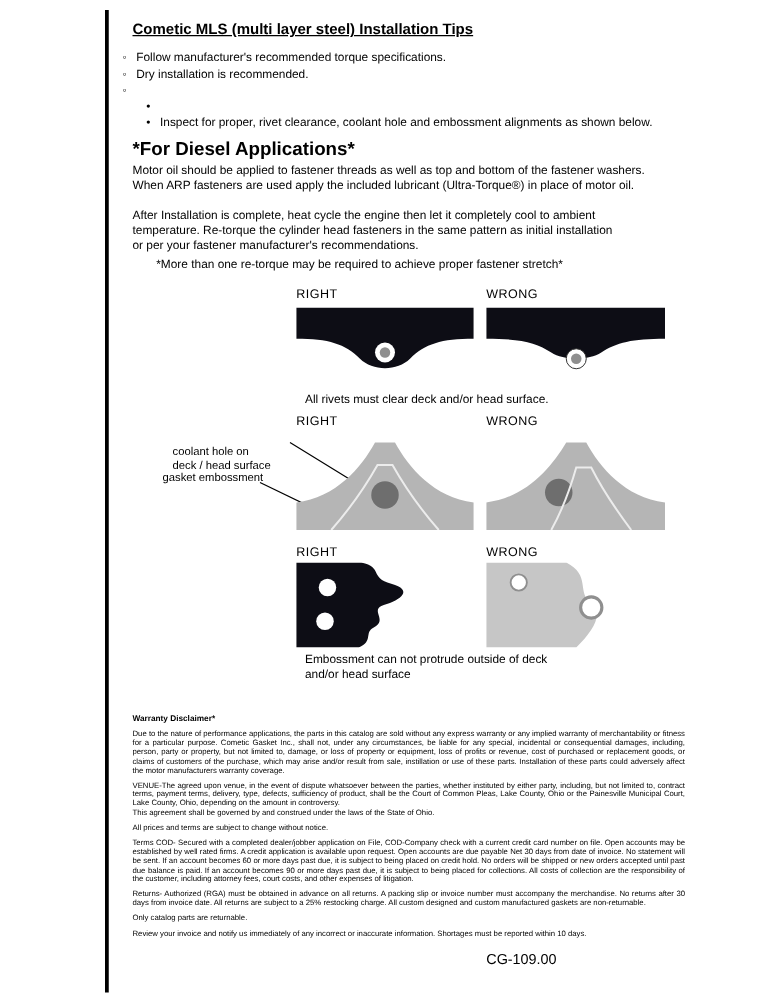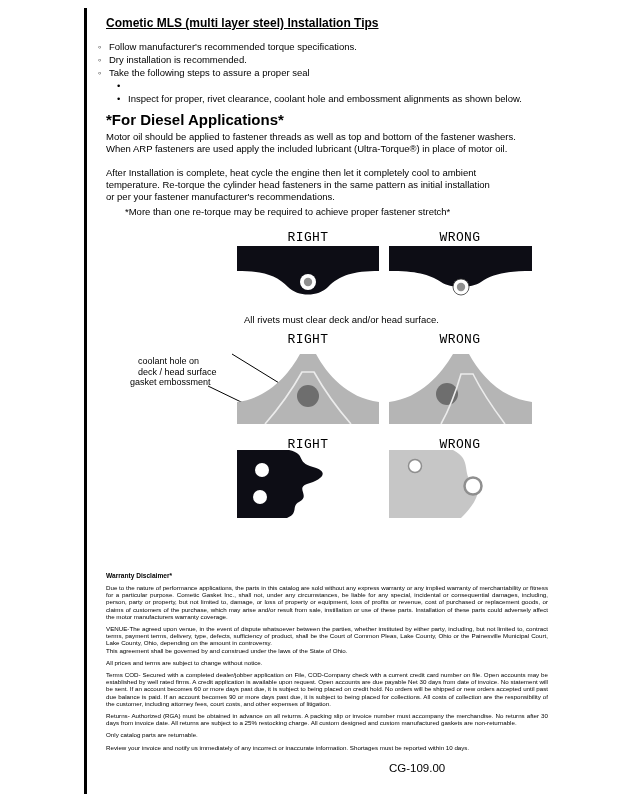--- a/index.html
+++ b/index.html
@@ -19,21 +19,21 @@
   .tip { display:flex; }
   .tip .marker { flex:0 0 11px; width:11px; }
   .tip.l2 { margin-left:19px; }
 
   .diesel-heading { left:106px; top:111px; font-size:15px; font-weight:bold; }
   .body-para { left:106px; width:472px; font-size:9.5px; line-height:12px; white-space:pre-line; }
   #para1 { top:131px; }
   #para2 { top:167px; }
   #note  { top:206px;margin-left:19px; }
 
-  .fig-label { width:142px; text-align:center; font-size:13px; letter-spacing:0.4px;font-family:Liberation Mono, monospace; }
+  .fig-label { width:142px; font-size:10px; letter-spacing:0.4px; }
   #r1-label-right{left:237px;top:230px;} #r1-label-wrong{left:389px;top:230px;}
   #fig-r1-right{left:237px;top:246px;}   #fig-r1-wrong{left:389px;top:246px;}
   #cap-r1{left:237px;top:314px;}
   #r2-label-right{left:237px;top:332px;} #r2-label-wrong{left:389px;top:332px;}
   #fig-r2-right{left:237px;top:346px;}   #fig-r2-wrong{left:389px;top:346px;}
   #cap-r2{left:237px;top:426px;}
   #r3-label-right{left:237px;top:437px;} #r3-label-wrong{left:389px;top:437px;}
   #fig-r3-right{left:237px;top:450px;}   #fig-r3-wrong{left:389px;top:450px;}
   #cap-r3{left:237px;top:522px;}
   .caption { font-size:9.5px; line-height:12px; white-space:pre-line;margin-left:7px; }
@@ -73,21 +73,20 @@
     <div class="tip l1">
       <span class="marker">◦</span>
       <span>Follow manufacturer's recommended torque specifications.</span>
     </div>
     <div class="tip l1">
       <span class="marker">◦</span>
       <span>Dry installation is recommended.</span>
     </div>
     <div class="tip l1">
       <span class="marker">◦</span>
-      <span>Take the following steps to assure a proper seal</span>
     </div>
     <div class="tip l2">
       <span class="marker">•</span>
     </div>
     <div class="tip l2">
       <span class="marker">•</span>
       <span>Inspect for proper, rivet clearance, coolant hole and embossment alignments as shown below.</span>
     </div>
   </div>
 
@@ -138,20 +137,22 @@
   <svg class="abs" id="fig-r3-right" width="142" height="68" viewBox="0 0 142 68">
     <path class="f-dark" d="M0,0 H52 C70,4 58,12 76,17 C94,22 84,30 70,34 C58,38 74,46 62,52 C54,56 62,63 50,68 H0 Z"></path>
     <circle class="f-white" cx="25" cy="20" r="7"></circle>
     <circle class="f-white" cx="23" cy="47" r="7"></circle>
   </svg>
   <svg class="abs" id="fig-r3-wrong" width="143" height="68" viewBox="0 0 143 68">
     <path class="f-graylight" d="M0,0 H64 C84,10 72,24 84,33 C94,41 86,54 72,68 H0 Z"></path>
     <circle class="s-ring" cx="26" cy="16" r="6.5" stroke-width="1.5"></circle>
     <circle class="s-ring" cx="84" cy="36" r="8.5" stroke-width="2.5"></circle>
   </svg>
+  <div class="abs caption" id="cap-r3">Embossment can not protrude outside of deck
+and/or head surface</div>
 
   <div class="abs warranty">
     <h2>Warranty Disclaimer*</h2>
     <p>Due to the nature of performance applications, the parts in this catalog are sold without any express warranty or any implied warranty of merchantability or fitness for a particular purpose.  Cometic Gasket Inc., shall not, under any circumstances, be liable for any special, incidental or consequential damages, including, person, party or property, but not limited to, damage, or loss of property or equipment, loss of profits or revenue, cost of purchased or replacement goods, or claims of customers of the purchase, which may arise and/or result from sale, instillation or use of these parts.  Installation of these parts could adversely affect the motor manufacturers warranty coverage.</p>
     <p>VENUE-The agreed upon venue, in the event of dispute whatsoever between the parties, whether instituted by either party, including, but not limited to, contract terms, payment terms, delivery, type, defects, sufficiency of product, shall be the Court of Common Pleas, Lake County, Ohio or the Painesville Municipal Court, Lake County, Ohio, depending on the amount in controversy.
 This agreement shall be governed by and construed under the laws of the State of Ohio.</p>
     <p>All prices and terms are subject to change without notice.</p>
     <p>Terms COD- Secured with a completed dealer/jobber application on File, COD-Company check with a current credit card number on file.  Open accounts may be established by well rated firms.  A credit application is available upon request.  Open accounts are due payable Net 30 days from date of invoice.  No statement will be sent.  If an account becomes 60 or more days past due, it is subject to being placed on credit hold.  No orders will be shipped or new orders accepted until past due balance is paid.  If an account becomes 90 or more days past due, it is subject to being placed for collections.  All costs of collection are the responsibility of the customer, including attorney fees, court costs, and other expenses of litigation.</p>
     <p>Returns- Authorized (RGA) must be obtained in advance on all returns.  A packing slip or invoice number must accompany the merchandise.  No returns after 30 days from invoice date.  All returns are subject to a 25% restocking charge.  All custom designed and custom manufactured gaskets are non-returnable.</p>
     <p>Only catalog parts are returnable.</p>

